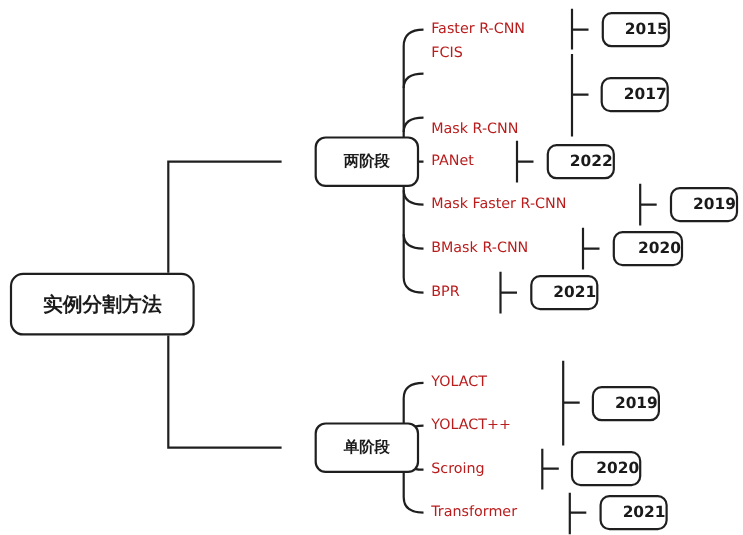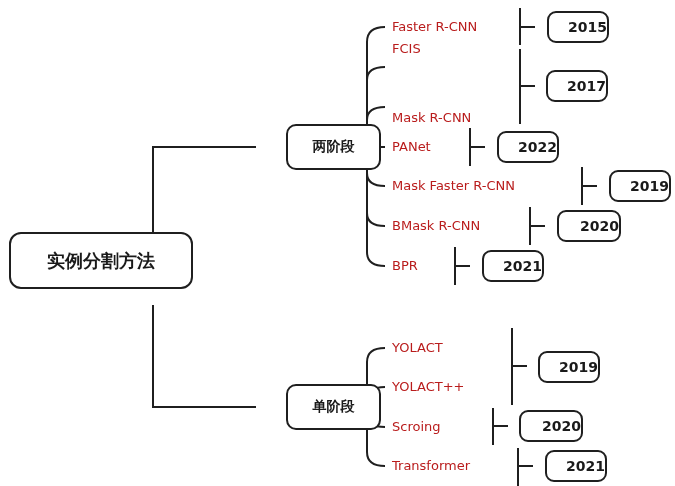--- a/index.html
+++ b/index.html
@@ -1,19 +1,19 @@
 <!DOCTYPE html>
 <html><head>
 <meta charset="utf-8">
 <style>
   html, body { margin:0; padding:0; background:#ffffff; }
   body { width:675px; height:486px; position:relative; overflow:hidden; font-family:"DejaVu Sans","Liberation Sans",sans-serif; color:#1a1a1a; }
   svg.lines { position:absolute; left:0; top:0; width:675px; height:486px; }
   .box { position:absolute; box-sizing:border-box; border:2px solid #1f1f1f; border-radius:10px; background:#fff; display:flex; align-items:center; justify-content:center; }
-  .root { left:9px; top:232px; width:184px; height:57px; border-radius:12px; font-size:18px; font-weight:bold; }
+  .root { left:9px; top:248px; width:168px; height:57px; border-radius:12px; font-size:18px; font-weight:bold; }
   .stage { left:256px; width:95px; height:46px; font-size:14px; font-weight:bold;margin-left:30px; }
   .year { height:32px; width:62px; font-size:14px; font-weight:bold; border-radius:9px;justify-content:flex-end; }
   .item { position:absolute; left:392px; font-size:13px; line-height:20px; white-space:nowrap; color:#b91c1c; }
 </style>
 </head>
 <body>
 
 <svg class="lines" viewBox="0 0 675 486">
   <g fill="none" stroke="#1f1f1f" stroke-width="2">
 

